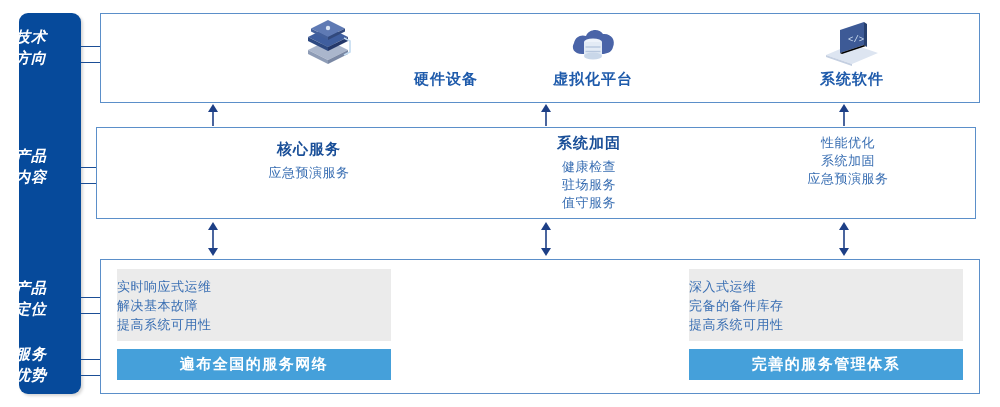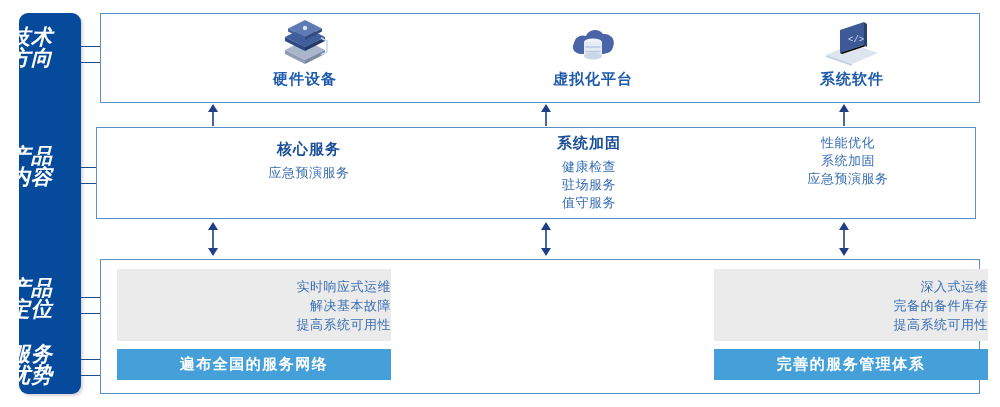--- a/index.html
+++ b/index.html
@@ -29,21 +29,21 @@
     height: 381px;
     background: #064a9b;
     border-radius: 9px;
     box-shadow: 2px 2px 3px rgba(0,0,0,0.16);
   }
   .rail-label {
     position: absolute;
     left: 0;
     width: 62px;
     color: #ffffff;
-    font-size: 21px;
+    font-size: 15px;
     font-weight: bold;
     font-style: italic;
     line-height: 21px;
     text-align: center;
     letter-spacing: 1px;
     white-space: pre-line;
   }
   .rail-label.l0 { top: 26px; }
   .rail-label.l1 { top: 145px; }
   .rail-label.l2 { top: 277px; }
@@ -120,21 +120,21 @@
   .bottom-col {
     position: absolute;
     top: 9px;
     width: 274px;
   }
   .gray-box {
     background: #ebebeb;
     height: 72px;
     box-sizing: border-box;
     padding-top: 8px;
-    text-align: right;
+    text-align: left;
   }
   .gray-box .g-item {
     font-size: 13px;
     color: #3a6fb3;
     line-height: 19px;
     letter-spacing: 0.5px;
   }
   .blue-bar {
     margin-top: 8px;
     height: 31px;
@@ -183,21 +183,21 @@
   <div class="conn-line" style="left:81px; top:297px; width:20px;"></div>
   <div class="conn-line" style="left:81px; top:313px; width:20px;"></div>
   <div class="conn-stem" style="left:100px; top:297px; height:17px;"></div>
 
   <div class="conn-line" style="left:81px; top:359px; width:20px;"></div>
   <div class="conn-line" style="left:81px; top:375px; width:20px;"></div>
   <div class="conn-stem" style="left:100px; top:359px; height:17px;"></div>
 
   <div class="panel" id="panel-tech">
 
-    <div class="tech-col" style="left:54px; width:300px;">
+    <div class="tech-col" style="left:77px; width:300px;text-align:right;">
       <div class="icon-wrap">
         <svg width="56" height="50" viewBox="0 0 56 50" aria-hidden="true">
 
           <polygon points="28,40 48,30 28,20 8,30" fill="#aab6cc"></polygon>
           <polygon points="8,30 28,40 28,44 8,34" fill="#8e9cb6"></polygon>
           <polygon points="48,30 28,40 28,44 48,34" fill="#7a88a4"></polygon>
 
           <polygon points="28,27 48,17 28,7 8,17" fill="#3f5e9e"></polygon>
           <polygon points="8,17 28,27 28,31 8,21" fill="#2e4a82"></polygon>
           <polygon points="48,17 28,27 28,31 48,21" fill="#24386a"></polygon>
@@ -312,21 +312,21 @@
     <div class="bottom-col" style="left:16px;">
       <div class="gray-box">
         <div class="g-item">实时响应式运维</div>
         <div class="g-item">解决基本故障</div>
         <div class="g-item">提高系统可用性</div>
       </div>
       <div class="blue-bar">遍布全国的服务网络</div>
     </div>
 
 
-    <div class="bottom-col" style="left:590px;padding-left:23px;">
+    <div class="bottom-col" style="left:565px;padding-left:23px;">
       <div class="gray-box">
         <div class="g-item">深入式运维</div>
         <div class="g-item">完备的备件库存</div>
         <div class="g-item">提高系统可用性</div>
       </div>
       <div class="blue-bar">完善的服务管理体系</div>
     </div>
   </div>
 
 </div>

